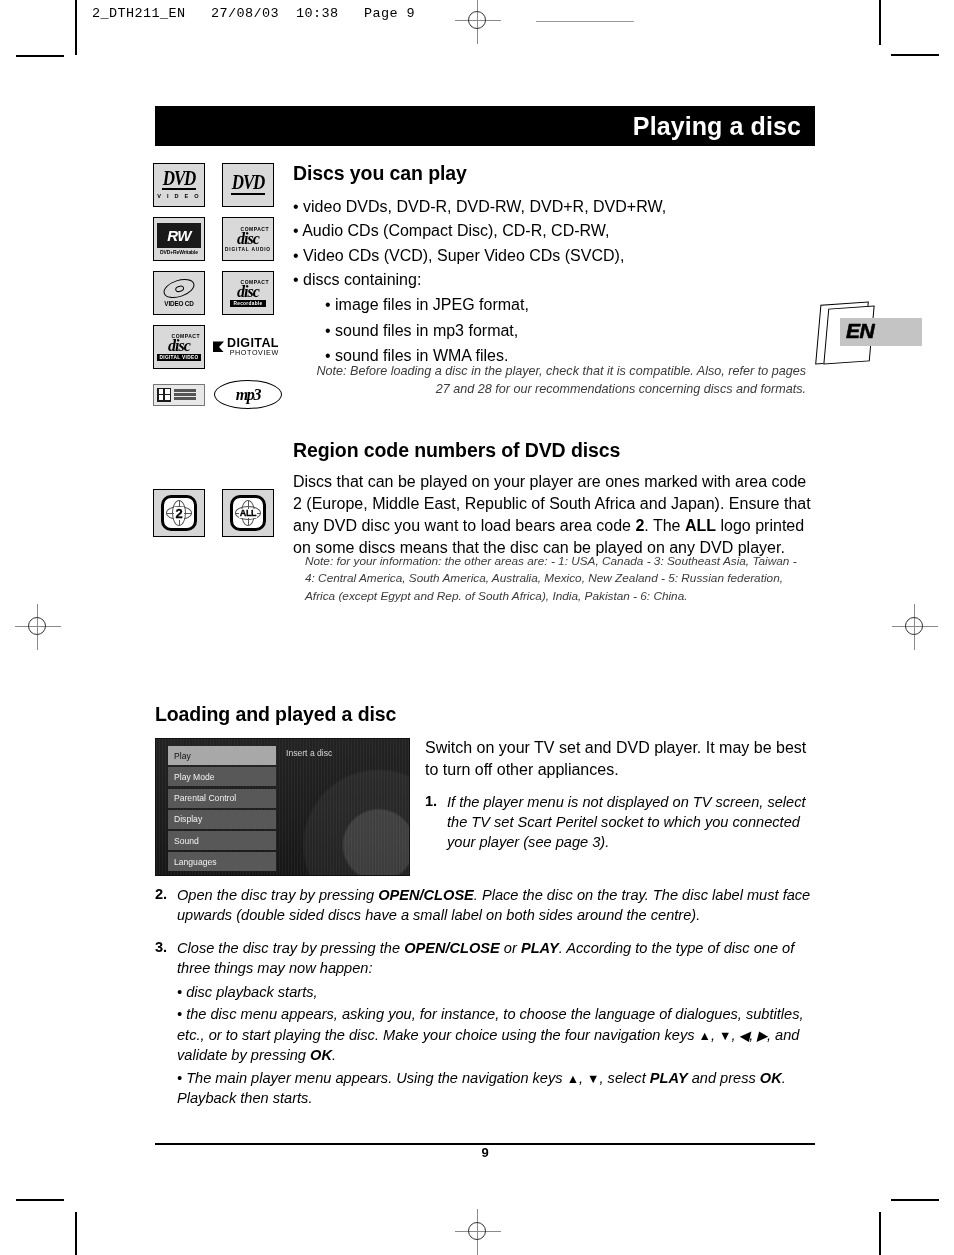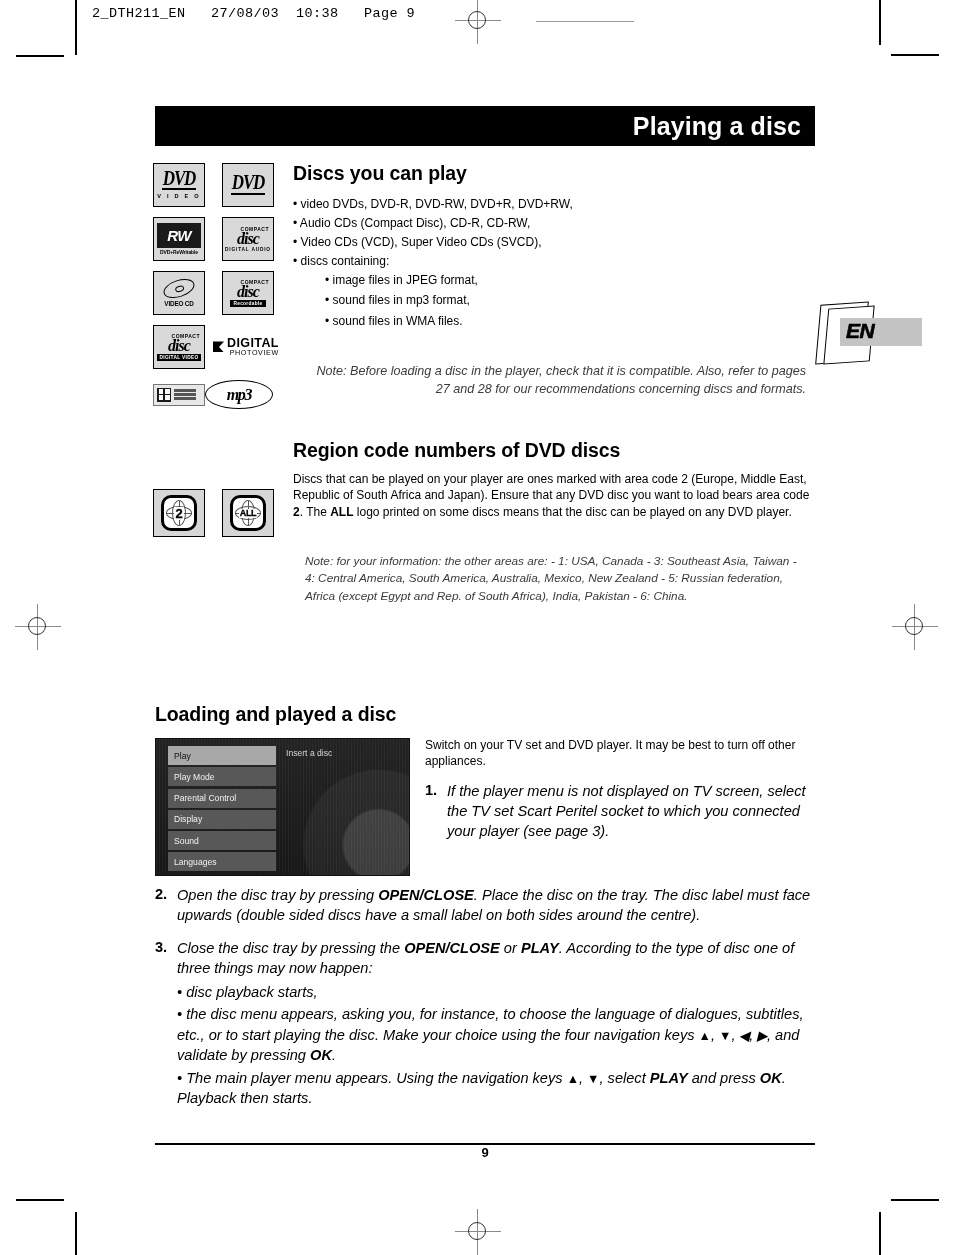--- a/index.html
+++ b/index.html
@@ -64,21 +64,21 @@
     line-height: 1;
   }
 
   h2.section-title {
     margin: 0;
     font-size: 19.5px;
     font-weight: bold;
     letter-spacing: -0.1px;
   }
 
-  .body-text { font-size: 12px; line-height: 1.37; }
+  .body-text { font-size: 16px; line-height: 1.37; }
   .note-text {
     font-size: 12.6px;
     font-style: italic;
     color: #3b3b3b;
     line-height: 1.45;
   }
   .note-small {
     font-size: 11.8px;
     font-style: italic;
     color: #3b3b3b;
@@ -197,21 +197,21 @@
   }
   .mp3-text {
     font-family: "Liberation Serif", serif;
     font-weight: bold; font-style: italic;
     font-size: 16px; letter-spacing: -1.3px;
   }
   .logo-row-extra {
     display: flex; align-items: center; gap: 8px; margin-top: 10px;
   }
   .logo-row-extra2 {
-    display: flex; align-items: center; margin-top: 11px;
+    display: flex; align-items: center; gap: 9px; margin-top: 11px;
   }
 
   
   .discs-block { position: absolute; left: 293px; top: 162px; width: 522px; }
   .bullets { margin-top: 11px; }
   .bullets .b { margin-bottom: 2.5px; }
   .bullets .sub { margin-left: 32px; }
   .bullets .sub .b { margin-bottom: 4px; }
   .note-1 { position: absolute; left: 306px; top: 362px; width: 500px; text-align: right; }
 

